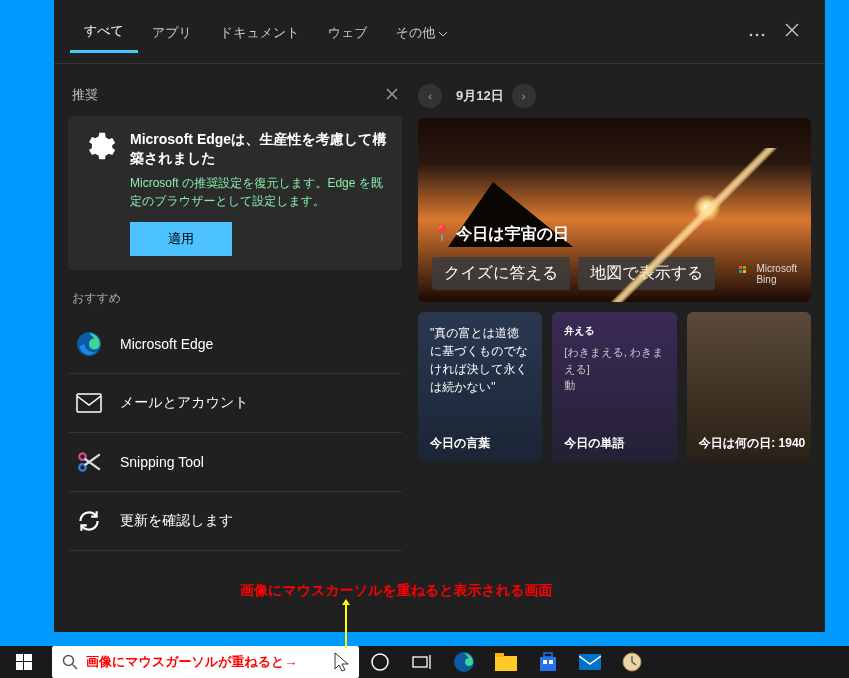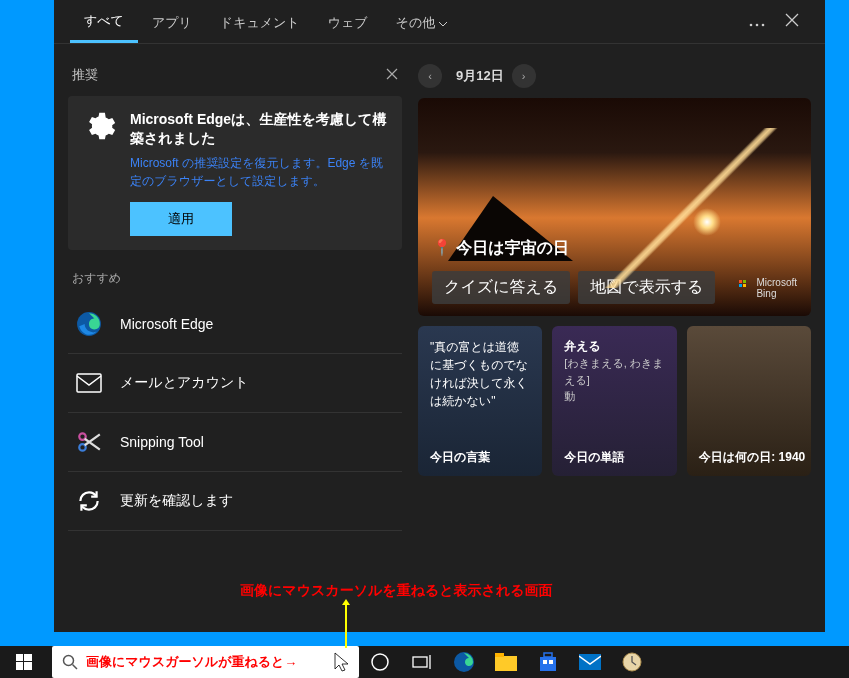--- a/index.html
+++ b/index.html
@@ -1,59 +1,59 @@
 <!DOCTYPE html>
 <html><head>
 <meta charset="utf-8">
 <style>
 * { margin: 0; padding: 0; box-sizing: border-box; font-family: 'Segoe UI', 'Meiryo', sans-serif; }
 body { width: 849px; height: 678px; background: #0099ff; overflow: hidden; position: relative; }
 .search-panel { position: absolute; left: 54px; top: 0; width: 771px; height: 632px; background: #202020; color: #fff; }
-.tabs { display: flex; align-items: center; padding: 0 16px; height: 44px; border-bottom: 1px solid #333; }
+.tabs { display: flex; align-items: center; padding: 0 16px; height: 64px; border-bottom: 1px solid #333; }
 .tab { padding: 12px 14px 10px; font-size: 13px; color: #ccc; cursor: pointer; }
 .tab.active { color: #fff; border-bottom: 3px solid #4cc2ff; }
 .tab-more svg { margin-left: 4px; }
 .tabs-spacer { flex: 1; }
 .tabs-icon { padding: 10px; color: #ccc; cursor: pointer; }
 .content { display: flex; padding: 16px 14px; gap: 16px; height: calc(100% - 48px); }
 .left-col { width: 334px; }
 .right-col { flex: 1; }
 .rec-header { display: flex; justify-content: space-between; align-items: center; padding: 6px 4px 12px; }
 .rec-title { font-size: 13px; color: #ccc; }
 .rec-close { color: #aaa; cursor: pointer; }
 .rec-card { background: #2b2b2b; border-radius: 4px; padding: 14px; display: flex; gap: 14px; }
 .rec-icon { flex-shrink: 0; }
 .rec-body { flex: 1; }
 .rec-heading { font-size: 14px; font-weight: 600; margin-bottom: 6px; line-height: 1.35; }
-.rec-desc { font-size: 12px; color: #3b82f6; line-height: 1.5; margin-bottom: 12px; }
+.rec-desc { font-size: 12px; color: #86efac; line-height: 1.5; margin-bottom: 12px; }
 .rec-btn { background: #4cc2ff; color: #000; border: none; padding: 8px 38px; font-size: 13px; cursor: pointer; }
 .osusume-title { font-size: 12px; color: #aaa; margin: 20px 4px 8px; font-family: Liberation Mono, monospace; }
 .list-item { display: flex; align-items: center; gap: 18px; padding: 16px 8px; border-bottom: 1px solid #333; cursor: pointer; }
 .list-item:first-of-type { border-top: 1px solid #333; }
 .list-icon { width: 26px; height: 26px; flex-shrink: 0; display: flex; align-items: center; justify-content: center; }
 .list-label { font-size: 14px; }
 .date-nav { display: flex; align-items: center; gap: 8px; margin-bottom: 10px; margin-top: 4px; }
 .date-btn { width: 24px; height: 24px; border-radius: 50%; background: #333; color: #aaa; display: flex; align-items: center; justify-content: center; cursor: pointer; font-size: 11px; }
 .date-text { font-size: 13px; color: #ddd; font-weight: 600; margin-left: 6px; }
-.hero { position: relative; height: 218px; border-radius: 6px; overflow: hidden; background: linear-gradient(180deg, #1a0a05 0%, #2a1810 25%, #d97830 55%, #1a0a05 100%); }
+.hero { position: relative; height: 184px; border-radius: 6px; overflow: hidden; background: linear-gradient(180deg, #1a0a05 0%, #2a1810 25%, #d97830 55%, #1a0a05 100%); }
 .hero::before { content: ''; position: absolute; right: 90px; bottom: 80px; width: 28px; height: 28px; background: radial-gradient(circle, #fff 0%, #ffdd88 30%, transparent 70%); border-radius: 50%; }
 .hero::after { content: ''; position: absolute; right: 20px; top: 30px; width: 200px; height: 160px; background: linear-gradient(135deg, transparent 48%, rgba(255,220,150,0.7) 49%, rgba(255,220,150,0.9) 50%, rgba(255,220,150,0.7) 51%, transparent 52%); }
 .hero-mountain { position: absolute; left: 30px; bottom: 55px; width: 0; height: 0; border-left: 45px solid transparent; border-right: 80px solid transparent; border-bottom: 65px solid #0a0604; }
 .hero-content { position: absolute; bottom: 0; left: 0; right: 0; padding: 12px 14px; }
 .hero-title { font-size: 16px; font-weight: 700; margin-bottom: 12px; }
 .hero-actions { display: flex; gap: 8px; align-items: center; }
 .hero-pill { background: rgba(60,60,60,0.85); padding: 6px 12px; border-radius: 3px; font-size: 16px; cursor: pointer; }
 .hero-bing { margin-left: auto; font-size: 10px; color: #ddd; text-align: left; line-height: 1.1; display: flex; align-items: center; gap: 5px; }
 .cards-row { display: flex; gap: 10px; margin-top: 10px; }
 .card { flex: 1; height: 150px; border-radius: 6px; padding: 12px; position: relative; overflow: hidden; }
 .card-a { background: linear-gradient(180deg, #2a3850 0%, #1a2535 100%); }
 .card-b { background: linear-gradient(180deg, #3a2a55 0%, #252035 100%); }
 .card-c { background: linear-gradient(180deg, #5a4a3a 0%, #2a2015 100%); }
 .card-quote { font-size: 12px; line-height: 1.5; }
-.card-word { font-size: 12px; font-weight: 600; }
+.card-word { font-size: 10px; font-weight: 600; margin-bottom: 6px; }
 .card-sub { font-size: 11px; color: #ccc; line-height: 1.5; }
 .card-footer { position: absolute; bottom: 10px; left: 12px; font-size: 12px; font-weight: 600; }
 .trending { margin-top: 14px; }
 .trending-hd { font-size: 12px; color: #ccc; margin-bottom: 10px; }
 .trending-hd::before { content: '↗ '; }
 .chips { display: flex; flex-wrap: wrap; gap: 8px; }
 .chip { background: #333; border-radius: 14px; padding: 6px 14px; font-size: 12px; cursor: pointer; }
 .annotation { position: absolute; left: 240px; top: 582px; color: #ff0000; font-size: 14px; font-weight: 700; z-index: 20; }
 .annotation-arrow { position: absolute; left: 345px; top: 604px; width: 2px; height: 44px; background: #ffff00; z-index: 20; }
 .annotation-arrow::before { content: ''; position: absolute; top: -5px; left: -3px; width: 0; height: 0; border-left: 4px solid transparent; border-right: 4px solid transparent; border-bottom: 6px solid #ffff00; }

